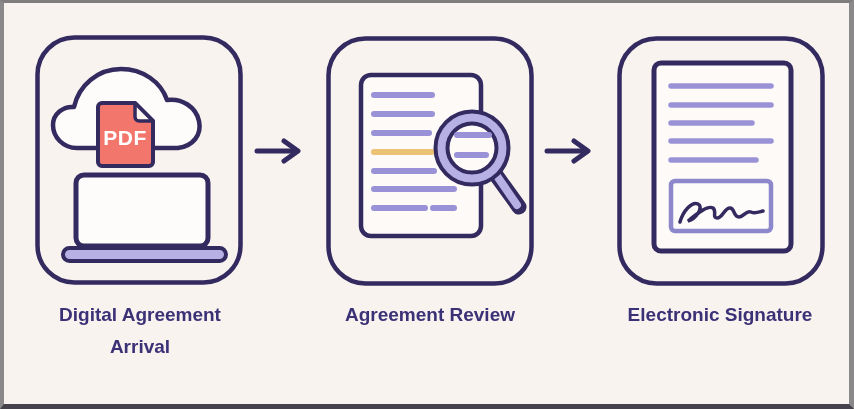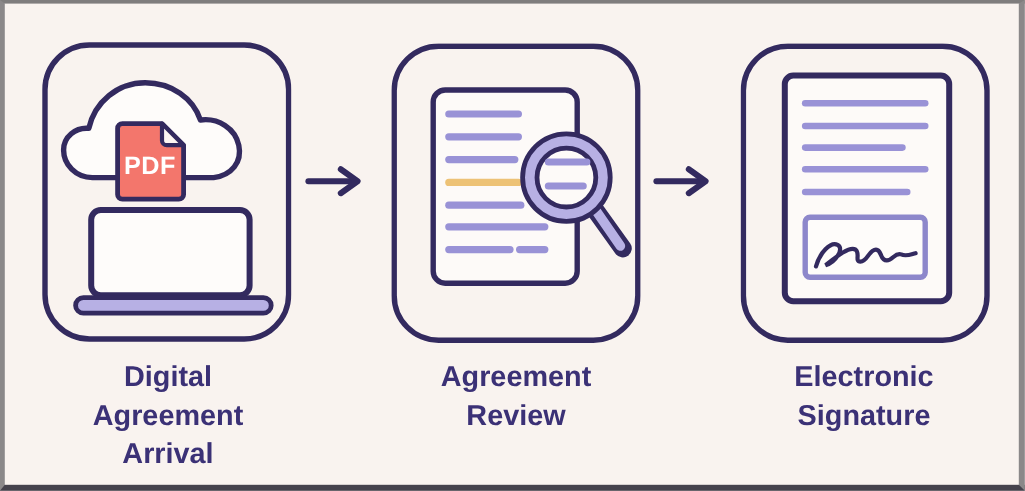--- a/index.html
+++ b/index.html
@@ -35,21 +35,21 @@
     top: 134px;
   }
   .arrow svg { display: block; width: 56px; height: 28px; }
   .arrow-1 { left: 250px; }
   .arrow-2 { left: 540px; }
   .step-label {
     position: absolute;
     top: 296px;
     width: 190px;
     text-align: center;
-    font-size: 24px;
+    font-size: 19px;
     font-weight: bold;
     line-height: 32px;
     color: #3b3176;
     letter-spacing: 0px;
   }
   .label-1 { left: 41px; }
   .label-2 { left: 331px; }
   .label-3 { left: 621px; }
   .pdf-text {
     font-family: "Liberation Sans", "DejaVu Sans", sans-serif;

